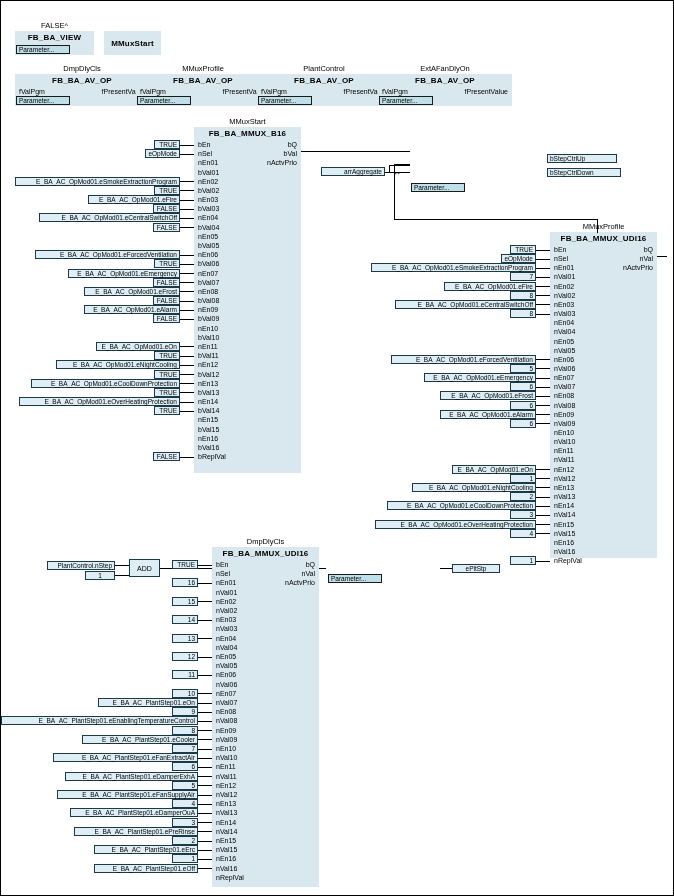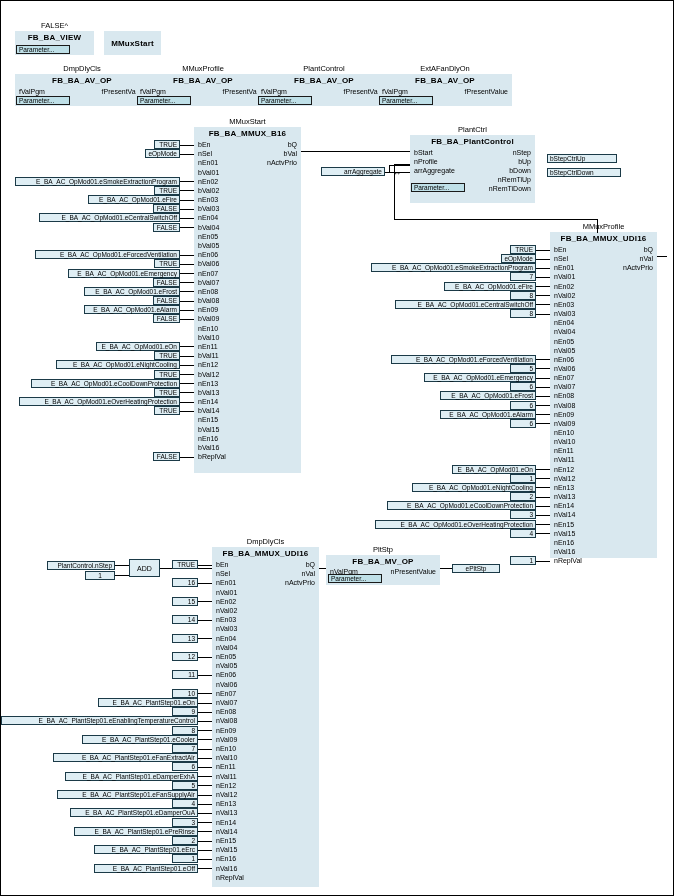--- a/index.html
+++ b/index.html
@@ -151,32 +151,20 @@
     <div class="pin in" style="top:14px;">fValPgm</div>
     <div class="pin out" style="top:14px;">fPresentValue</div>
   </div>
   <div class="parambtn" style="left:378px;top:95px;width:54px;height:9px;">Parameter...</div>
 
   <div class="fb" id="mmuxstart" style="left:193px;top:126px;width:107px;height:346px;">
     <div class="fbname">MMuxStart</div>
     <div class="fbtype">FB_BA_MMUX_B16</div>
   </div>
 
-  <div class="fb" style="left:409px;top:134px;width:125px;height:68px;">
-    <div class="fbname">PlantCtrl</div>
-    <div class="fbtype">FB_BA_PlantControl</div>
-    <div class="pin in" style="top:14px;">bStart</div>
-    <div class="pin in" style="top:23px;">nProfile</div>
-    <div class="pin in" style="top:32px;">arrAggregate</div>
-    <div class="pin out" style="top:14px;">nStep</div>
-    <div class="pin out" style="top:23px;">bUp</div>
-    <div class="pin out" style="top:32px;">bDown</div>
-    <div class="pin out" style="top:41px;">nRemTiUp</div>
-    <div class="pin out" style="top:50px;">nRemTiDown</div>
-  </div>
   <div class="parambtn" style="left:410px;top:182px;width:54px;height:9px;">Parameter...</div>
   <div class="vbox" style="left:320px;top:166px;width:64px;">arrAggregate</div>
   <div class="vbox lft" style="left:546px;top:153px;width:70px;">bStepCtrlUp</div>
   <div class="vbox lft" style="left:546px;top:167px;width:74px;">bStepCtrlDown</div>
   <div class="arrow" style="left:392px;top:168px;">↔</div>
 
   <div class="wire wh" style="left:384px;top:171px;width:25px;"></div>
   <div class="wire wh" style="left:388px;top:164px;width:21px;"></div>
   <div class="wire wv" style="left:388px;top:164px;height:8px;"></div>
 
@@ -190,26 +178,20 @@
     <div class="fbtype">FB_BA_MMUX_UDI16</div>
   </div>
 
   <div class="vbox" style="left:46px;top:560px;width:68px;">PlantControl.nStep</div>
   <div class="vbox ctr" style="left:84px;top:570px;width:30px;">1</div>
   <div class="opbox" style="left:128px;top:558px;width:31px;height:18px;line-height:18px;">ADD</div>
   <div class="wire wh" style="left:114px;top:564px;width:14px;"></div>
   <div class="wire wh" style="left:114px;top:574px;width:14px;"></div>
   <div class="wire wh" style="left:159px;top:567px;width:52px;"></div>
 
-  <div class="fb" style="left:325px;top:554px;width:114px;height:30px;">
-    <div class="fbname">PltStp</div>
-    <div class="fbtype">FB_BA_MV_OP</div>
-    <div class="pin in" style="top:13px;">nValPgm</div>
-    <div class="pin out" style="top:13px;">nPresentValue</div>
-  </div>
   <div class="parambtn" style="left:327px;top:573px;width:54px;height:9px;">Parameter...</div>
   <div class="vbox lft" style="left:451px;top:563px;width:48px;text-align:center;">ePltStp</div>
   <div class="wire wh" style="left:439px;top:567px;width:12px;"></div>
   <div class="wire wh" style="left:318px;top:567px;width:7px;"></div>
 
   <div id="dyn">
       <div class="pin in" style="left: 197px; top: 140px;">bEn</div>
       <div class="vbox" style="left: 153px; top: 139px; width: 26px;">TRUE</div>
       <div class="wire wh" style="left: 179px; top: 143.5px; width: 14px;"></div>
       <div class="pin in" style="left: 197px; top: 149.18px;">nSel</div>

